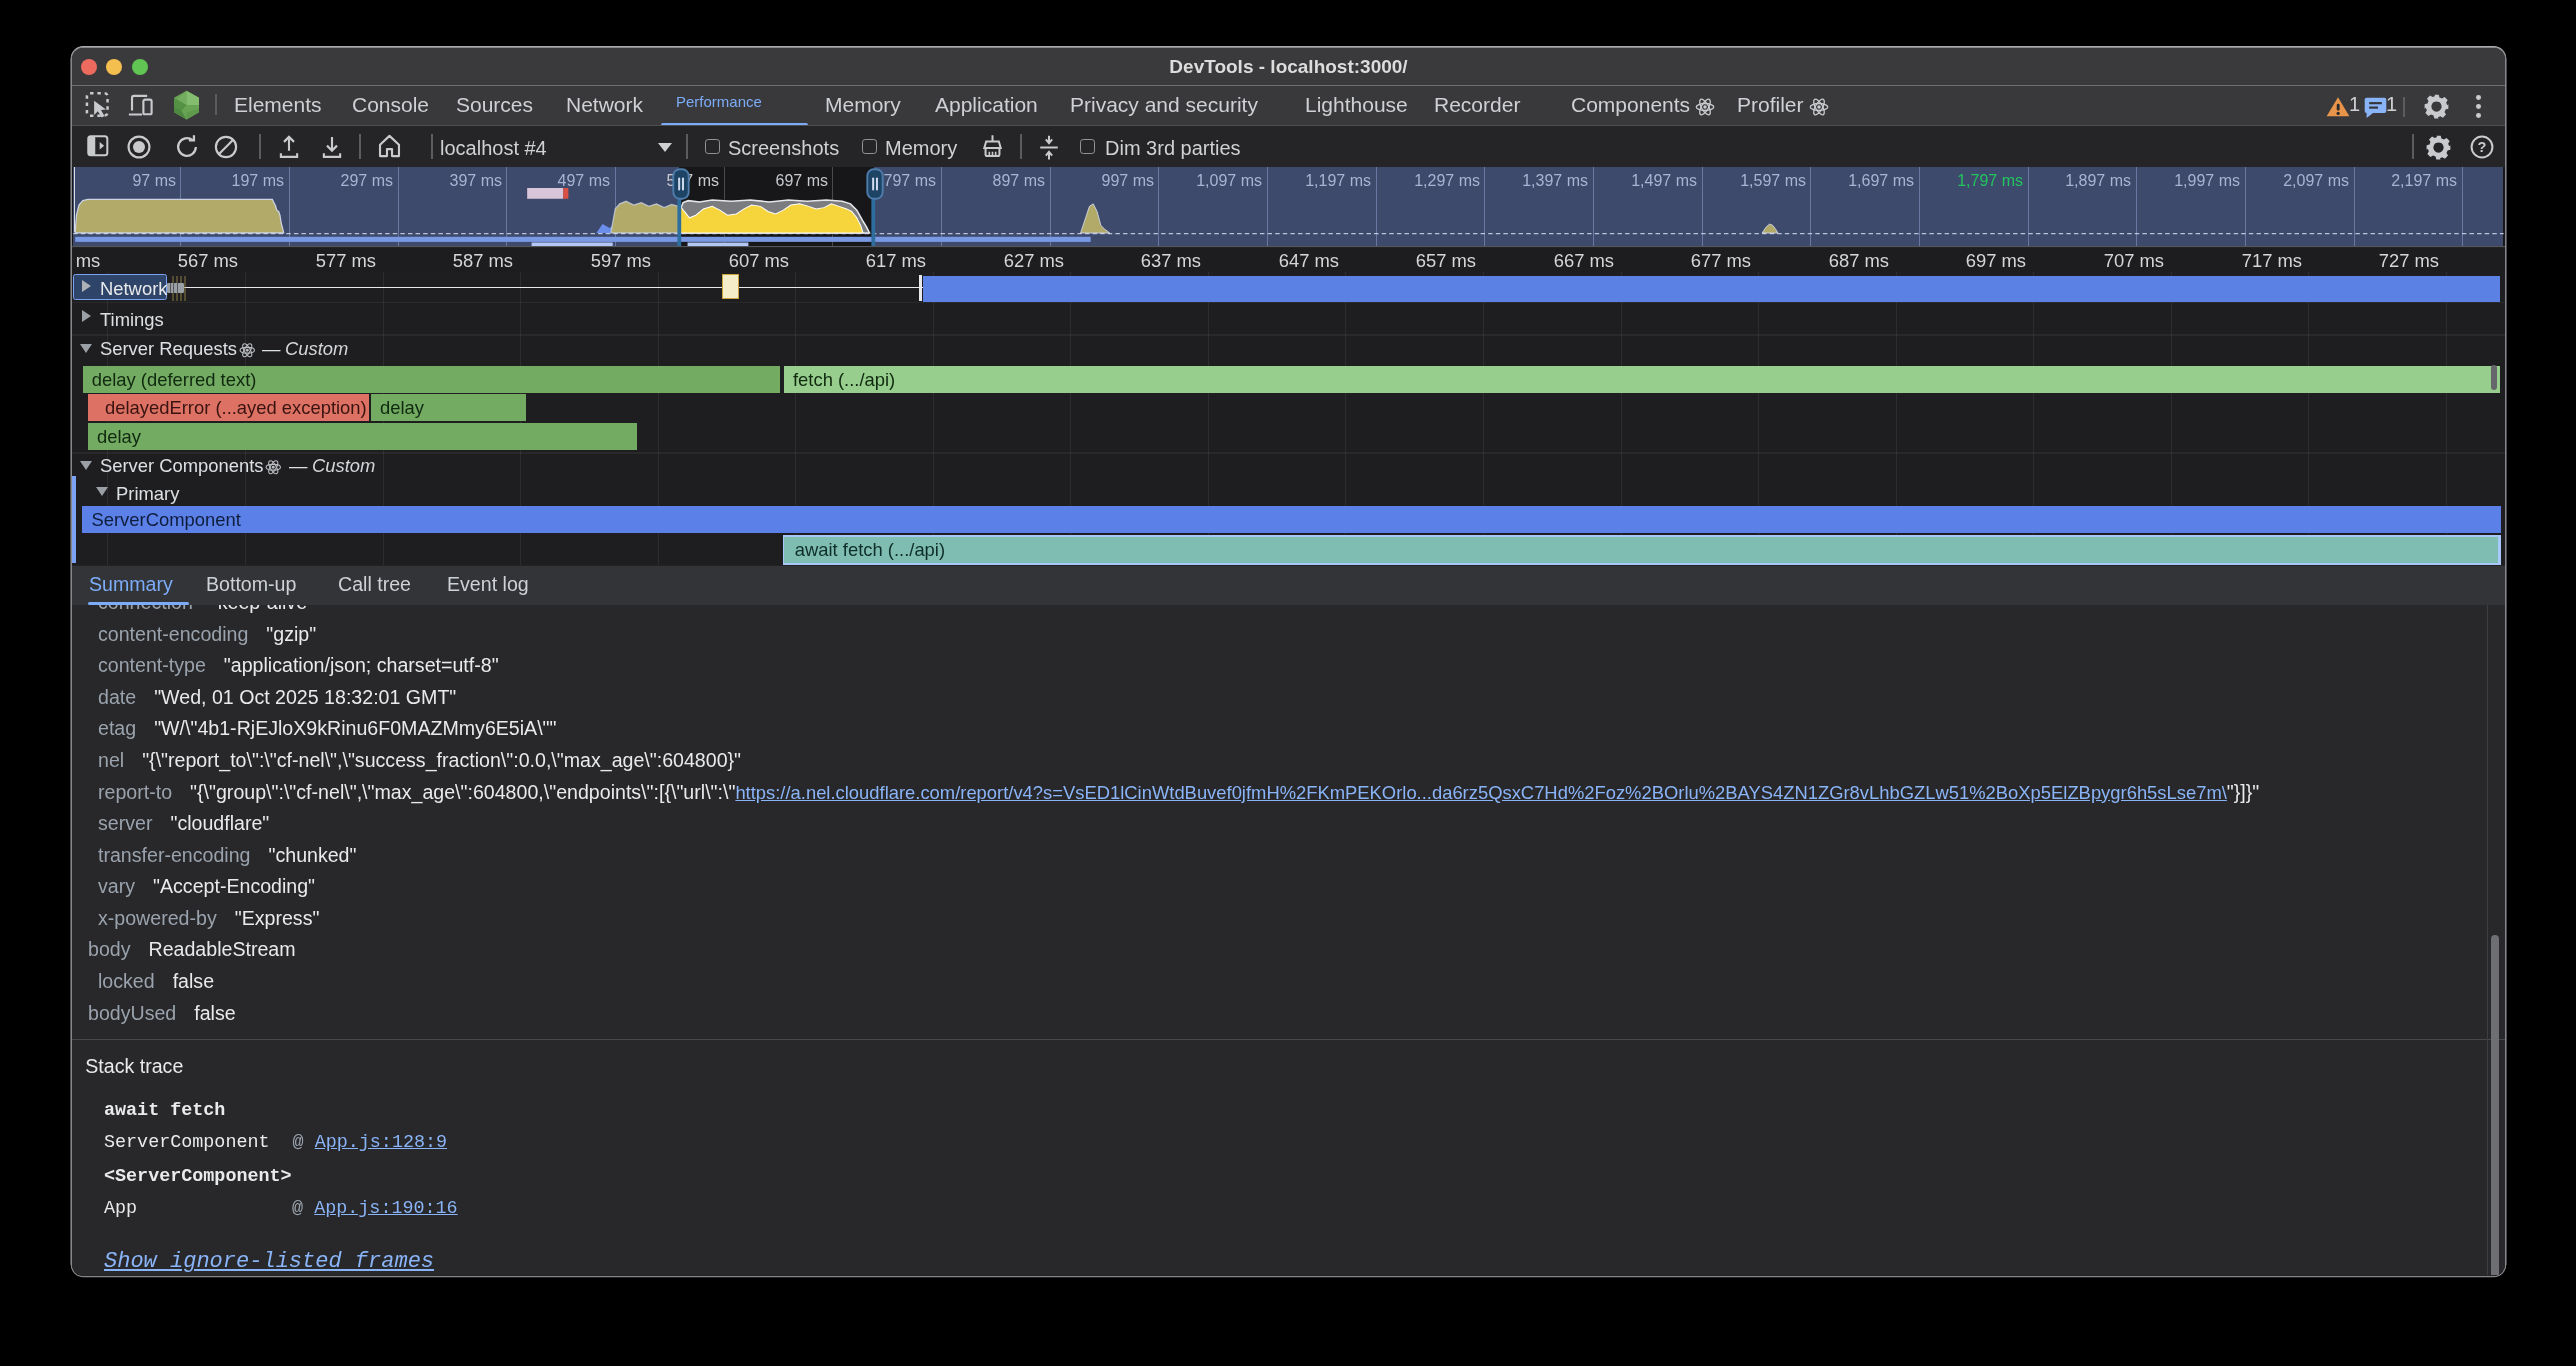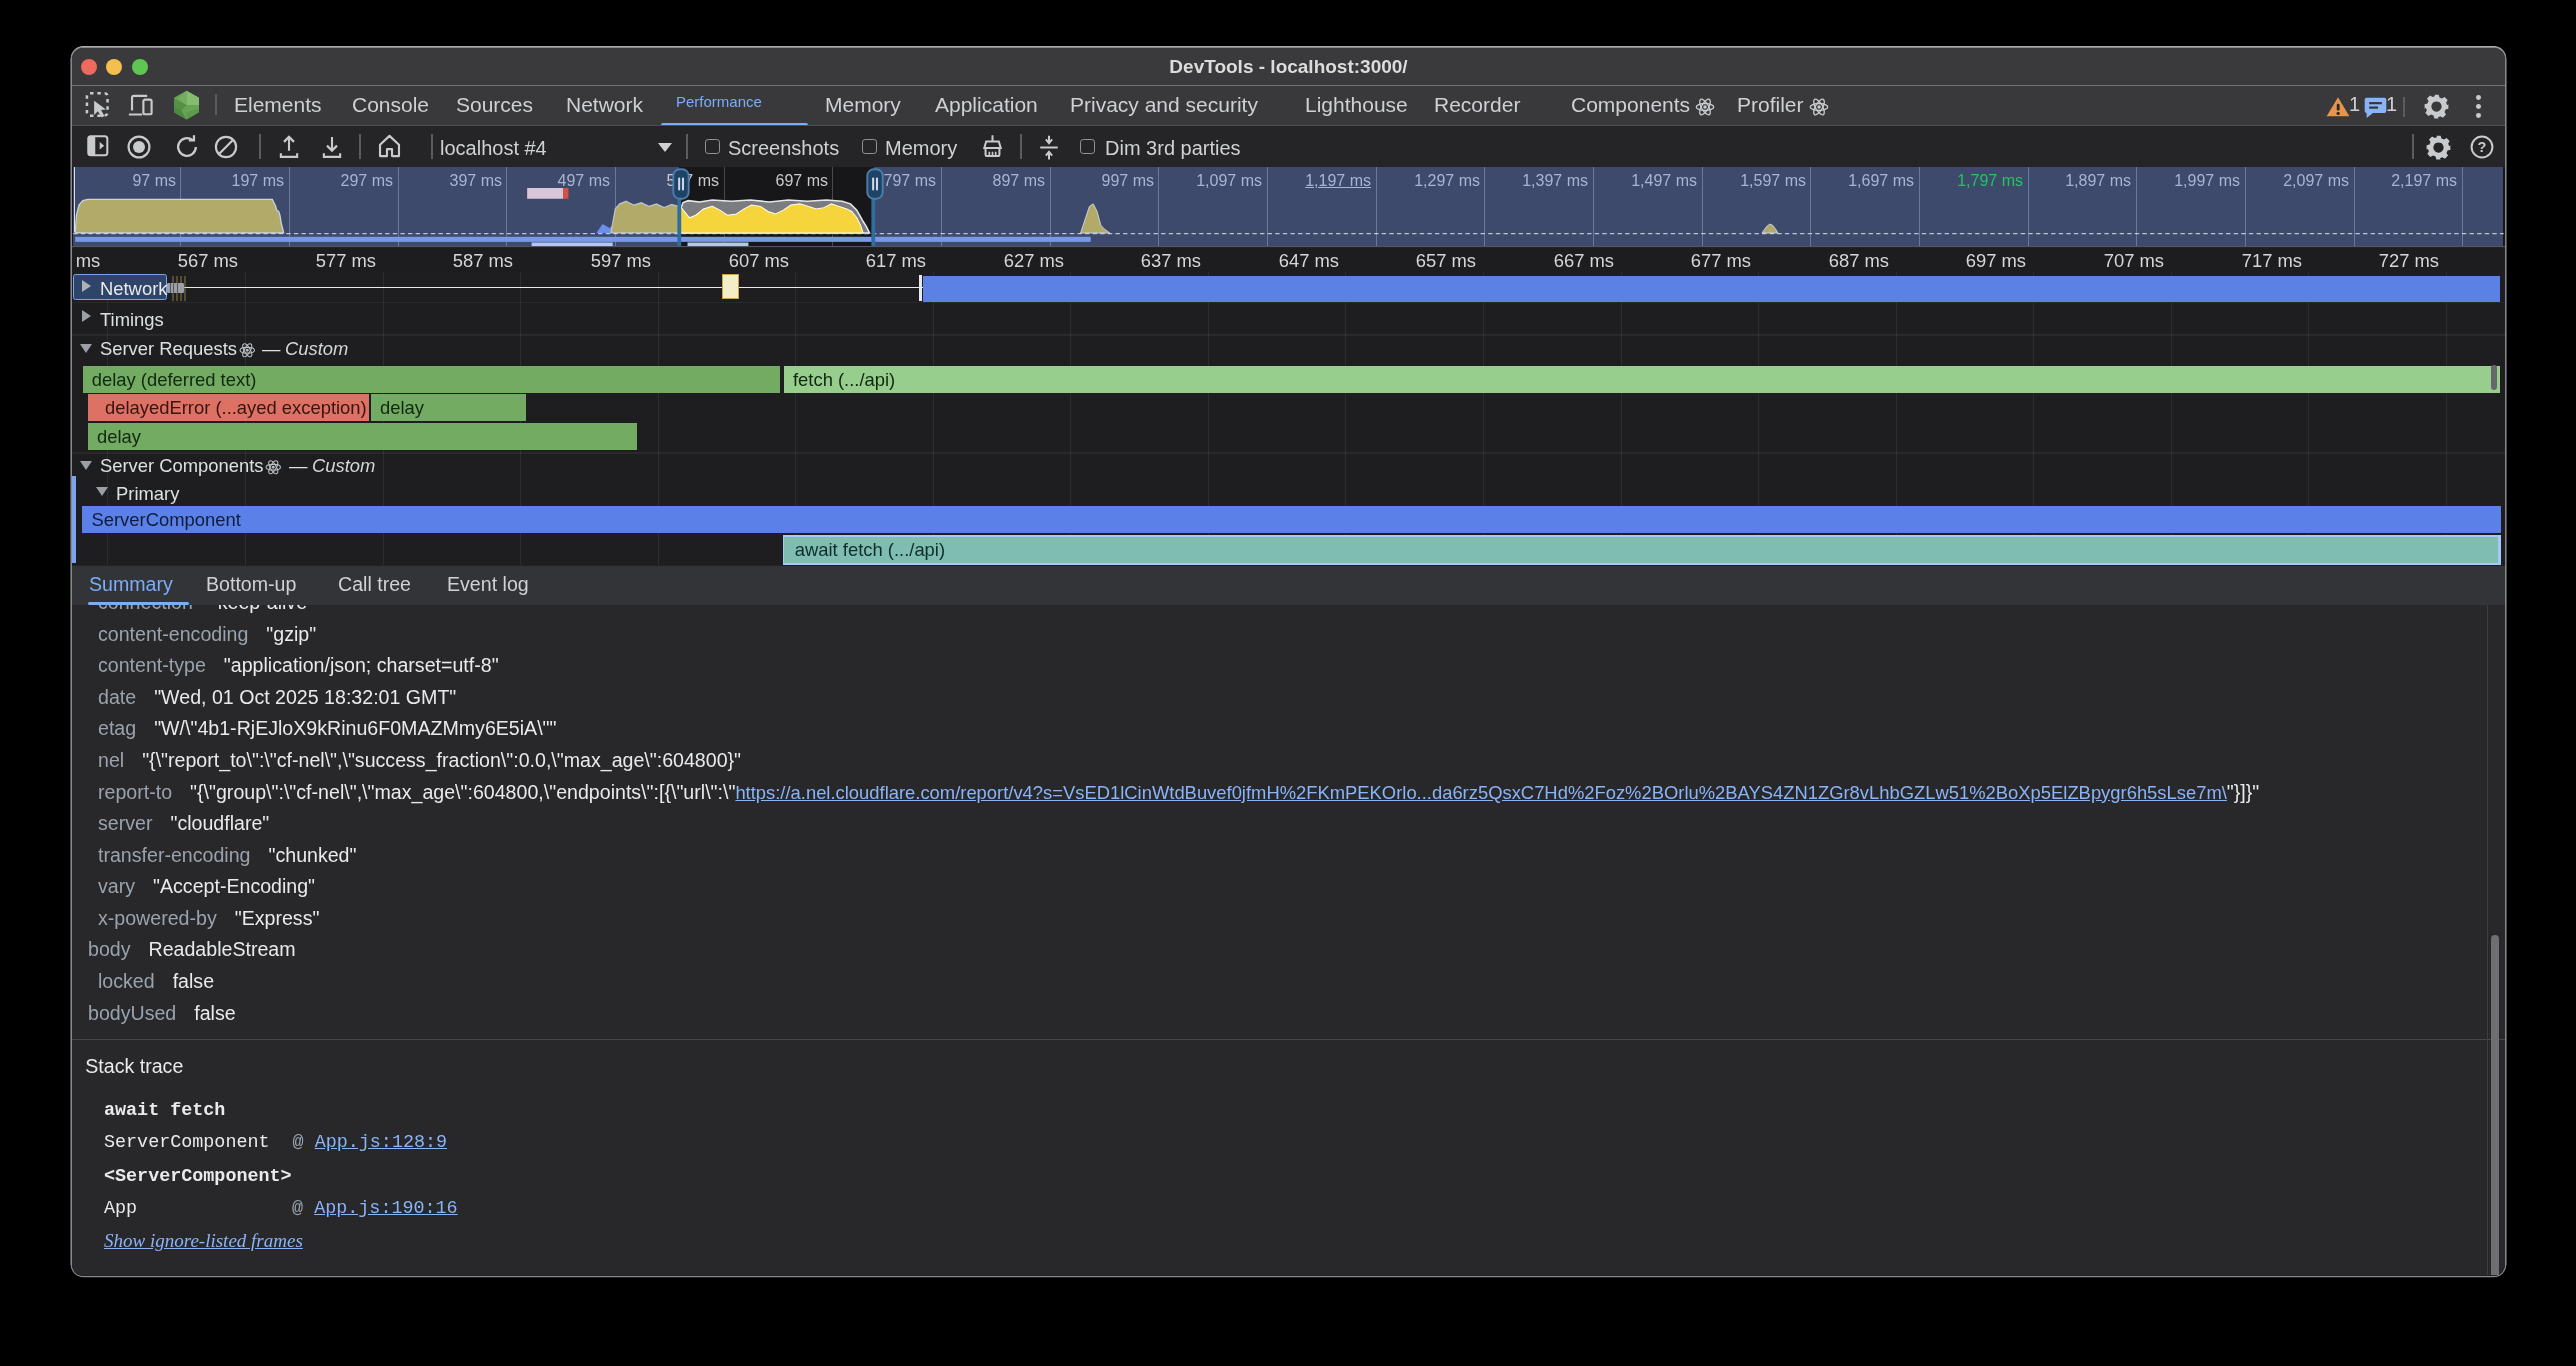--- a/index.html
+++ b/index.html
@@ -180,21 +180,21 @@
 <div class="abs" style="right:1677px;top:124px;font-size:16px;color:#c7c9cc;white-space:nowrap;">697 ms</div>
 <div class="abs " style="left:869px;top:119px;width:1.3px;height:80px;background:rgba(137,152,196,0.6);"></div>
 <div class="abs" style="right:1569px;top:124px;font-size:16px;color:#a9b4d3;white-space:nowrap;">797 ms</div>
 <div class="abs " style="left:978px;top:119px;width:1.3px;height:80px;background:rgba(137,152,196,0.6);"></div>
 <div class="abs" style="right:1460px;top:124px;font-size:16px;color:#a9b4d3;white-space:nowrap;">897 ms</div>
 <div class="abs " style="left:1086px;top:119px;width:1.3px;height:80px;background:rgba(137,152,196,0.6);"></div>
 <div class="abs" style="right:1351px;top:124px;font-size:16px;color:#a9b4d3;white-space:nowrap;">997 ms</div>
 <div class="abs " style="left:1195px;top:119px;width:1.3px;height:80px;background:rgba(137,152,196,0.6);"></div>
 <div class="abs" style="right:1243px;top:124px;font-size:16px;color:#a9b4d3;white-space:nowrap;">1,097 ms</div>
 <div class="abs " style="left:1304px;top:119px;width:1.3px;height:80px;background:rgba(137,152,196,0.6);"></div>
-<div class="abs" style="right:1134px;top:124px;font-size:16px;color:#a9b4d3;white-space:nowrap;text-decoration:underline;">1,197 ms</div>
+<div class="abs" style="right:1134px;top:124px;font-size:16px;color:#a9b4d3;white-space:nowrap;">1,197 ms</div>
 <div class="abs " style="left:1412px;top:119px;width:1.3px;height:80px;background:rgba(137,152,196,0.6);"></div>
 <div class="abs" style="right:1025px;top:124px;font-size:16px;color:#a9b4d3;white-space:nowrap;">1,297 ms</div>
 <div class="abs " style="left:1521px;top:119px;width:1.3px;height:80px;background:rgba(137,152,196,0.6);"></div>
 <div class="abs" style="right:917px;top:124px;font-size:16px;color:#a9b4d3;white-space:nowrap;">1,397 ms</div>
 <div class="abs " style="left:1630px;top:119px;width:1.3px;height:80px;background:rgba(137,152,196,0.6);"></div>
 <div class="abs" style="right:808px;top:124px;font-size:16px;color:#a9b4d3;white-space:nowrap;">1,497 ms</div>
 <div class="abs " style="left:1738px;top:119px;width:1.3px;height:80px;background:rgba(137,152,196,0.6);"></div>
 <div class="abs" style="right:699px;top:124px;font-size:16px;color:#a9b4d3;white-space:nowrap;">1,597 ms</div>
 <div class="abs " style="left:1847px;top:119px;width:1.3px;height:80px;background:rgba(137,152,196,0.6);"></div>
 <div class="abs" style="right:591px;top:124px;font-size:16px;color:#a9b4d3;white-space:nowrap;">1,697 ms</div>
@@ -355,17 +355,17 @@
       <div class="abs" style="left:26px;top:302px;font-size:19.6px;white-space:nowrap;"><span style="color:#9aa3ad;">x-powered-by</span><span style="display:inline-block;width:18px;"></span><span style="color:#e9eaec;">"Express"</span></div>
       <div class="abs" style="left:16px;top:333px;font-size:19.6px;white-space:nowrap;"><span style="color:#9aa3ad;">body</span><span style="display:inline-block;width:18px;"></span><span style="color:#e9eaec;">ReadableStream</span></div>
       <div class="abs" style="left:26px;top:365px;font-size:19.6px;white-space:nowrap;"><span style="color:#9aa3ad;">locked</span><span style="display:inline-block;width:18px;"></span><span style="color:#e9eaec;">false</span></div>
       <div class="abs" style="left:16px;top:397px;font-size:19.6px;white-space:nowrap;"><span style="color:#9aa3ad;">bodyUsed</span><span style="display:inline-block;width:18px;"></span><span style="color:#e9eaec;">false</span></div>
       <div class="abs" style="left:0;top:434px;width:2433px;height:1.3px;background:#47484a;"></div>
       <div class="abs" style="left:13.3px;top:450px;font-size:19.6px;color:#e9eaec;">Stack trace</div>
       <div class="abs" style="left:32px;top:495px;font-size:18.4px;font-family:'Liberation Mono',monospace;white-space:nowrap;"><span style="color:#e9eaec;font-weight:bold;">await fetch</span></div>
       <div class="abs" style="left:32px;top:527px;font-size:18.4px;font-family:'Liberation Mono',monospace;white-space:nowrap;"><span style="color:#e9eaec;">ServerComponent</span><span style="display:inline-block;width:23px;"></span><span style="color:#9aa3ad;">@ </span><span style="color:#8ab4f8;text-decoration:underline;">App.js:128:9</span></div>
       <div class="abs" style="left:32px;top:561px;font-size:18.4px;font-family:'Liberation Mono',monospace;white-space:nowrap;"><span style="color:#e9eaec;font-weight:bold;">&lt;ServerComponent&gt;</span></div>
       <div class="abs" style="left:32px;top:593px;font-size:18.4px;font-family:'Liberation Mono',monospace;white-space:nowrap;"><span style="color:#e9eaec;">App</span><span style="display:inline-block;width:155px;"></span><span style="color:#9aa3ad;">@ </span><span style="color:#8ab4f8;text-decoration:underline;">App.js:190:16</span></div>
-      <div class="abs" style="left:32px;top:625px;font-size:19px;font-family:Liberation Serif, serif;white-space:nowrap;"><span style="color:#8ab4f8;font-style:italic;text-decoration:underline;">Show ignore-listed frames</span></div>
+      <div class="abs" style="left:32px;top:644px;font-size:22px;font-family:Liberation Mono, monospace;white-space:nowrap;"><span style="color:#8ab4f8;font-style:italic;text-decoration:underline;">Show ignore-listed frames</span></div>
       <div class="abs" style="left:2415px;top:0;width:1.3px;height:670px;background:#3d3e40;"></div>
       <div class="abs" style="left:2419px;top:330px;width:7.6px;height:376px;background:#6e6f72;border-radius:3.8px;"></div>
     </div>
 </div>
 
 </body></html>

